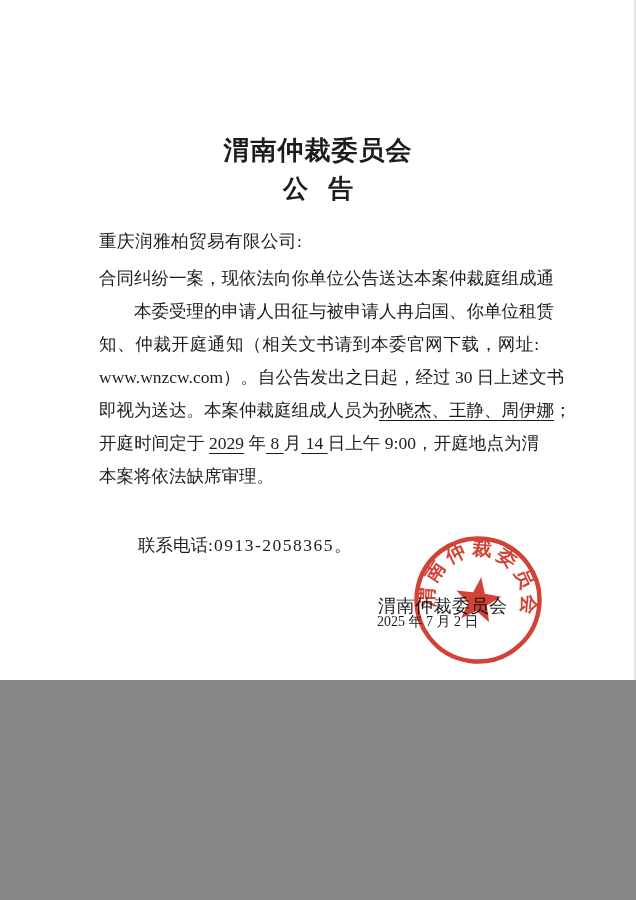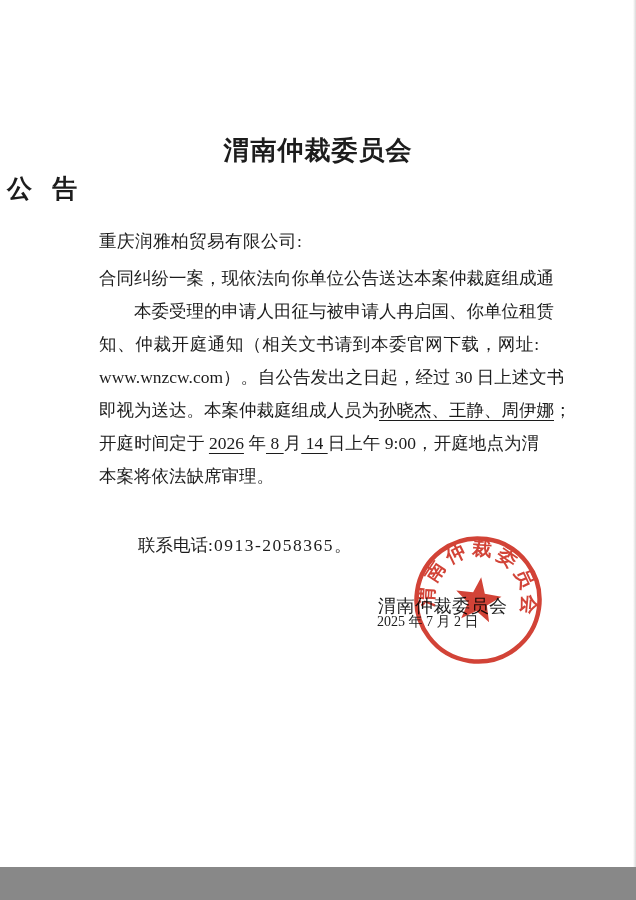--- a/index.html
+++ b/index.html
@@ -1,19 +1,19 @@
 <!DOCTYPE html>
 <html><head>
 <meta charset="utf-8">
 <style>
   html, body { margin: 0; padding: 0; background: #888; }
   .page {
     position: relative;
     width: 636px;
-    height: 867px;
+    height: 680px;
     margin: 0 auto;
     background: #ffffff;
     overflow: hidden;
     font-family: "Liberation Serif", "DejaVu Serif", serif;
     color: #1c1c1c;
   }
   .scan-edge {
     position: absolute;
     right: 0; top: 0;
     width: 3px; height: 100%;
@@ -27,20 +27,21 @@
     text-align: center;
     font-size: 26px;
     font-weight: 700;
     letter-spacing: 1px;
   }
   .doc-title {
     position: absolute;
     top: 172px; left: 0;
     width: 100%;
     margin: 0;
+    text-align: center;
     font-size: 25px;
     font-weight: 700;
     letter-spacing: 7px;
     text-indent: 7px;
   }
   .recipient {
     position: absolute;
     left: 99px; top: 229px;
     font-size: 17.5px;
     letter-spacing: 0.5px;
@@ -114,21 +115,21 @@
     <div class="line">
       <span>知、仲裁开庭通知（相关文书请到本委官网下载，网址:</span>
     </div>
     <div class="line">
       <span>www.wnzcw.com）。自公告发出之日起，经过 30 日上述文书</span>
     </div>
     <div class="line">
       <span>即视为送达。本案仲裁庭组成人员为</span><span class="u">孙晓杰、王静、周伊娜</span><span>；</span>
     </div>
     <div class="line">
-      <span>开庭时间定于 </span><span class="u">2026</span><span> 年</span><span class="u"> 8 </span><span>月</span><span class="u"> 14 </span><span>日上午 9:00，开庭地点为渭</span>
+      <span>开庭时间定于 </span><span class="u">2029</span><span> 年</span><span class="u"> 8 </span><span>月</span><span class="u"> 14 </span><span>日上午 9:00，开庭地点为渭</span>
     </div>
     <div class="line no-justify">
       <span>本案将依法缺席审理。</span>
     </div>
   </div>
 
   <div class="contact">
     <span class="label">联系电话:</span><span class="phone">0913-2058365。</span>
   </div>
 

